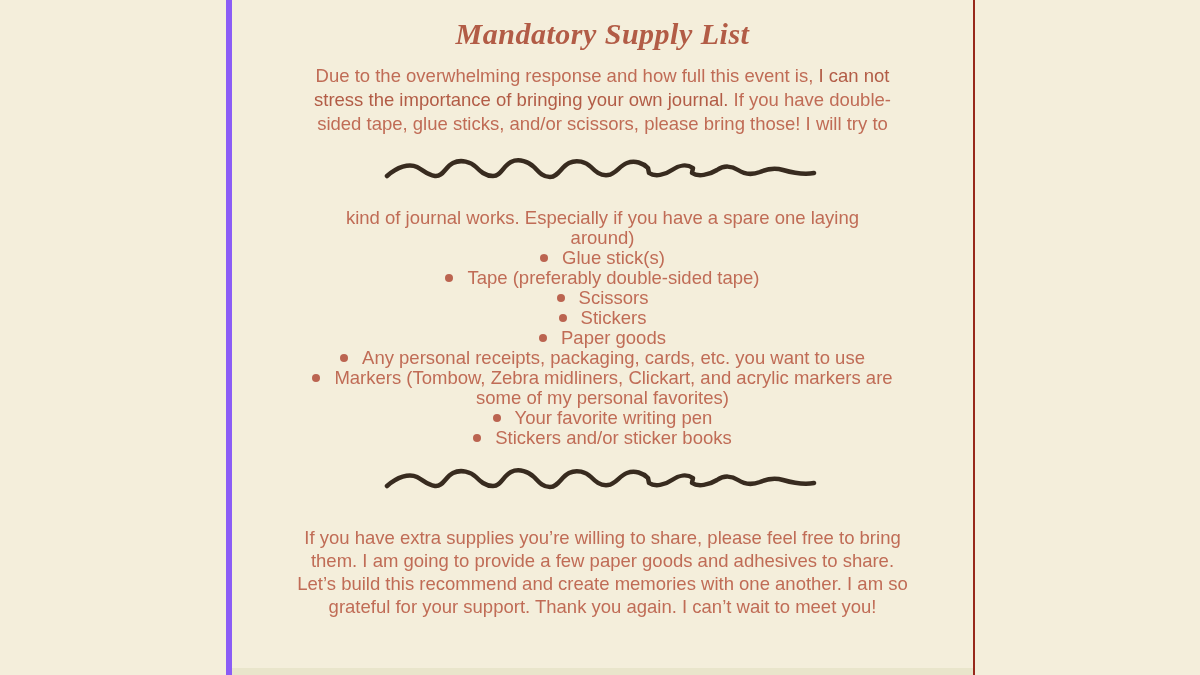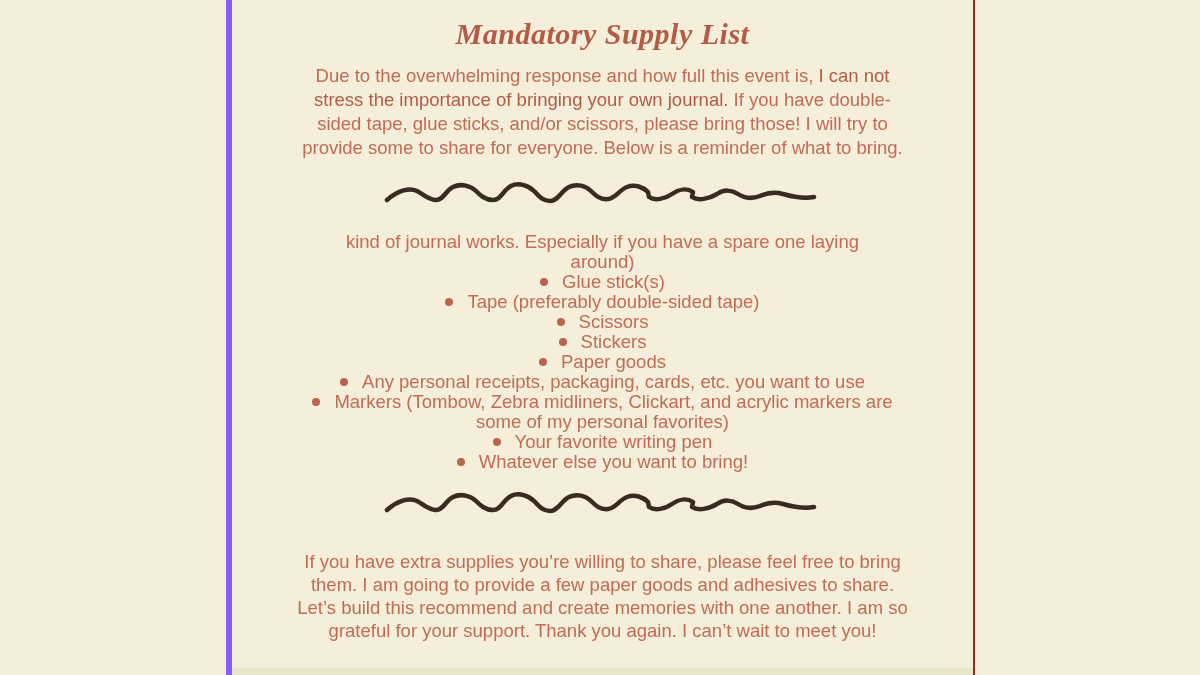--- a/index.html
+++ b/index.html
@@ -89,21 +89,20 @@
 
 <div class="page">
   <div class="panel">
 
     <h1 class="title">Mandatory Supply List</h1>
 
     <div class="para">
         <div class="tline"><span>Due to the overwhelming response and how full this event is, </span><span class="bold">I can not</span></div>
         <div class="tline"><span class="bold">stress the importance of bringing your own journal.</span><span> If you have double-</span></div>
         <div class="tline"><span>sided tape, glue sticks, and/or scissors, please bring those! I will try to</span></div>
-        <div class="tline"><span>provide some to share for everyone. Below is a reminder of what to bring.</span></div>
       </div>
 
     <div class="squiggle-wrap">
       <svg width="440" height="30" viewBox="0 0 440 30">
         <path class="sq" fill="none" stroke="#382b1f" stroke-width="4.5" stroke-linecap="round" stroke-linejoin="round" d="M4,22 C14,13 26,9 34,13 C40,16 44,21 52,22 C60,23 62,13 70,9 C78,5 88,8 93,13 C97,17 102,22 110,22 C118,22 120,12 128,8 C136,4 146,8 151,13 C155,17 159,23 167,23 C175,23 178,13 186,9 C194,5 203,8 208,13 C212,17 217,22 225,21 C233,20 236,12 244,9 C252,6 260,9 265,14 L266,19 C272,23 282,21 289,16 C296,11 304,10 310,14 L309,19 C315,23 326,21 334,16 C341,11 349,12 355,16 C361,20 369,21 377,18 C384,15 393,14 400,16 C407,18 420,21 431,19"></path>
       </svg>
     </div>
 
     <div class="supply-list">
         <div class="list-item">
@@ -129,21 +128,21 @@
           <div class="tline"><span class="bullet"></span><span>Any personal receipts, packaging, cards, etc. you want to use</span></div>
         </div>
         <div class="list-item">
           <div class="tline"><span class="bullet"></span><span>Markers (Tombow, Zebra midliners, Clickart, and acrylic markers are</span></div>
           <div class="tline"><span>some of my personal favorites)</span></div>
         </div>
         <div class="list-item">
           <div class="tline"><span class="bullet"></span><span>Your favorite writing pen</span></div>
         </div>
         <div class="list-item">
-          <div class="tline"><span class="bullet"></span><span>Whatever else you want to bring!</span></div>
+          <div class="tline"><span class="bullet"></span><span>Stickers and/or sticker books</span></div>
         </div>
       </div>
 
     <div class="squiggle-wrap" style="margin-top:16px;">
       <svg width="440" height="30" viewBox="0 0 440 30">
         <path class="sq" fill="none" stroke="#382b1f" stroke-width="4.5" stroke-linecap="round" stroke-linejoin="round" d="M4,22 C14,13 26,9 34,13 C40,16 44,21 52,22 C60,23 62,13 70,9 C78,5 88,8 93,13 C97,17 102,22 110,22 C118,22 120,12 128,8 C136,4 146,8 151,13 C155,17 159,23 167,23 C175,23 178,13 186,9 C194,5 203,8 208,13 C212,17 217,22 225,21 C233,20 236,12 244,9 C252,6 260,9 265,14 L266,19 C272,23 282,21 289,16 C296,11 304,10 310,14 L309,19 C315,23 326,21 334,16 C341,11 349,12 355,16 C361,20 369,21 377,18 C384,15 393,14 400,16 C407,18 420,21 431,19"></path>
       </svg>
     </div>
 
     <div class="para closing">

